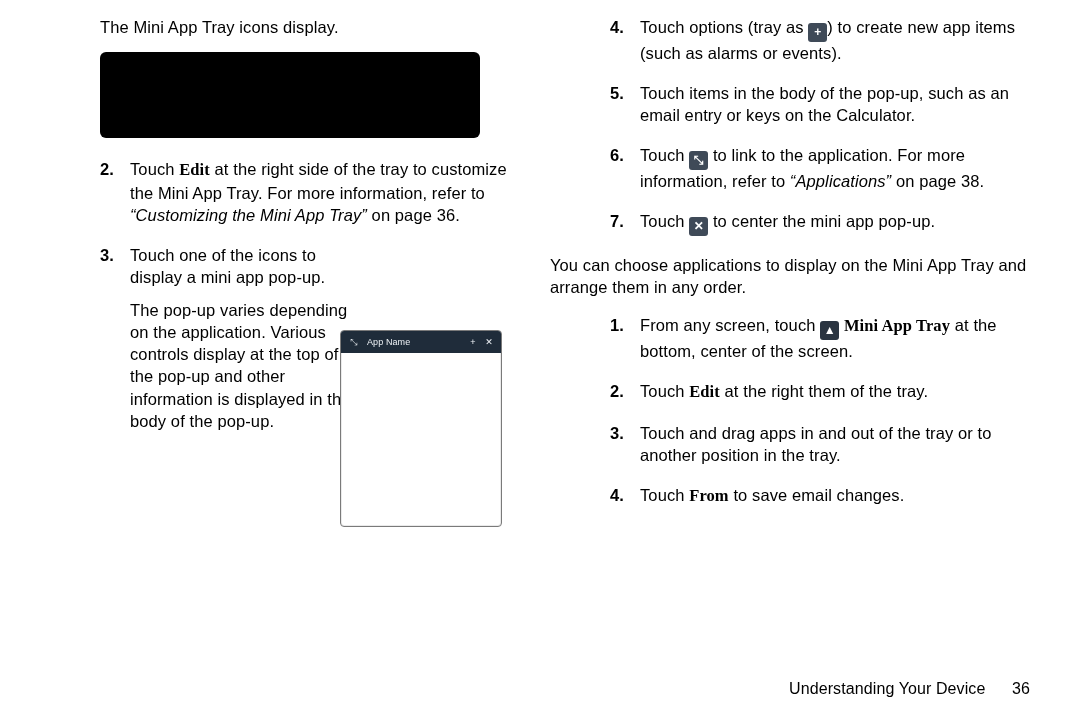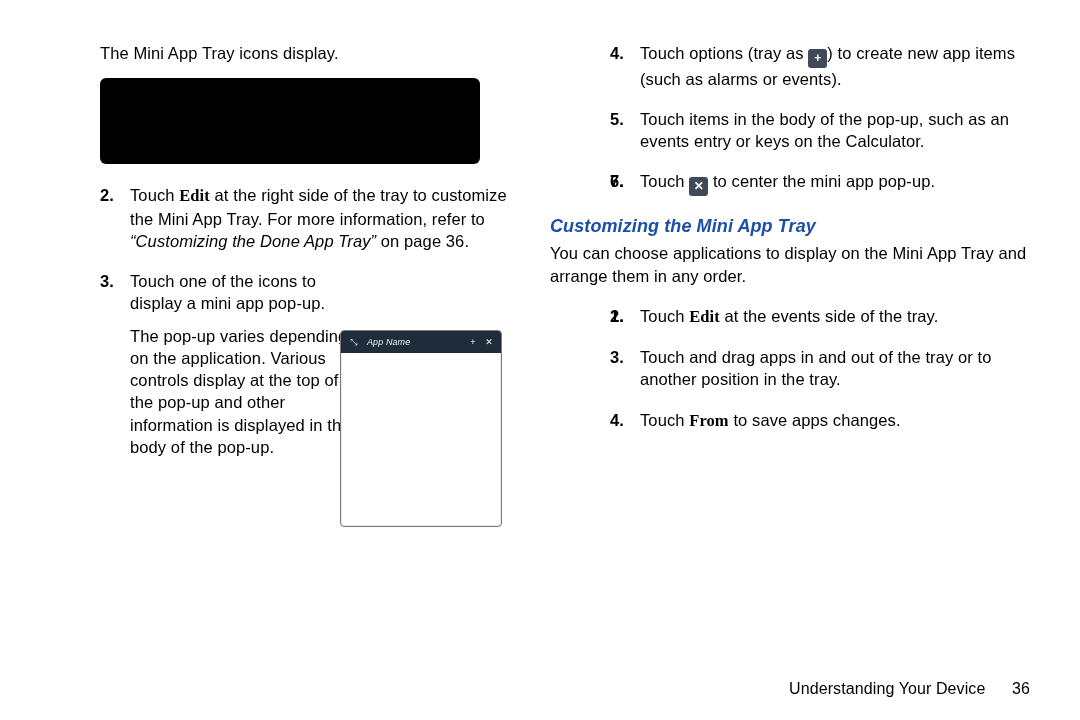--- a/index.html
+++ b/index.html
@@ -10,21 +10,21 @@
     background: #fff;
     font-family: Arial, Helvetica, sans-serif;
     font-size: 16.5px;
     color: #000;
     line-height: 1.35;
     position: relative;
     letter-spacing: 0.1px;
   }
   .page {
     display: flex;
-    padding: 42px 40px 0 40px;
+    padding: 16px 40px 0 40px;
     gap: 30px;
   }
   .col {
     width: 480px;
   }
   .intro {
     margin: 0 0 14px 60px;
   }
   .black-box {
     width: 380px;
@@ -91,21 +91,21 @@
   .popup-header {
     height: 22px;
     background: #1f2c3a;
     color: #eef2f6;
     display: flex;
     align-items: center;
     font-size: 9px;
     padding: 0 4px;
   }
   .popup-header .ph-left { width: 18px; text-align: center; }
-  .popup-header .ph-title { flex: 1; padding-left: 4px; font-style: italic; }
+  .popup-header .ph-title { flex: 1; padding-left: 4px; }
   .popup-header .ph-btn { width: 16px; text-align: center; }
   .footer {
     position: absolute;
     right: 50px;
     bottom: 20px;
     font-size: 16px;
   }
   .footer .pagenum { margin-left: 22px; }
   .step3-wrap { position: relative; }
   .step3-text { width: 230px; }
@@ -116,21 +116,21 @@
 <div class="page">
 
   <div class="col">
     <p class="intro">The Mini App Tray icons display.</p>
     <div class="black-box"></div>
 
     <ol>
       <li>
         <span class="num">2.</span>
         <span>
-          <span>Touch </span><span class="bold">Edit</span><span> at the right side of the tray to customize the Mini App Tray. For more information, refer to </span><span class="italic">“Customizing the Done App Tray”</span><span> on page 36.</span>
+          <span>Touch </span><span class="bold">Edit</span><span> at the right side of the tray to customize the Mini App Tray. For more information, refer to </span><span class="italic">“Customizing the Mini App Tray”</span><span> on page 36.</span>
         </span>
       </li>
       <li class="step3-wrap">
         <span class="num">3.</span>
         <div class="step3-text">
           <div style="margin-bottom:10px;">Touch one of the icons to display a mini app pop-up.</div>
           <div>The pop-up varies depending on the application. Various controls display at the top of the pop-up and other information is displayed in the body of the pop-up.</div>
         </div>
       </li>
     </ol>
@@ -139,54 +139,59 @@
   <div class="col">
     <ol>
       <li>
         <span class="num">4.</span>
         <span>
           <span>Touch options (tray as </span><span class="inline-icon icon-plus">+</span><span>) to create new app items (such as alarms or events).</span>
         </span>
       </li>
       <li>
         <span class="num">5.</span>
-        <span>Touch items in the body of the pop-up, such as an events entry or keys on the Calculator.</span>
+        <span>Touch items in the body of the pop-up, such as an email entry or keys on the Calculator.</span>
       </li>
       <li>
         <span class="num">6.</span>
+        <span>
+          <span>Touch </span><span class="inline-icon icon-diag">⤡</span><span> to link to the application. For more information, refer to </span><span class="italic">“Applications”</span><span> on page 38.</span>
+        </span>
       </li>
       <li>
         <span class="num">7.</span>
         <span>
           <span>Touch </span><span class="inline-icon icon-close">✕</span><span> to center the mini app pop-up.</span>
         </span>
       </li>
     </ol>
 
-    <div class="section-heading">Customizing the Mini App Tray</div>
     <p class="section-body">You can choose applications to display on the Mini App Tray and arrange them in any order.</p>
 
     <ol>
       <li>
         <span class="num">1.</span>
+        <span>
+          <span>From any screen, touch </span><span class="inline-icon icon-up">▲</span> <span class="bold">Mini App Tray</span><span> at the bottom, center of the screen.</span>
+        </span>
       </li>
       <li>
         <span class="num">2.</span>
         <span>
-          <span>Touch </span><span class="bold">Edit</span><span> at the events side of the tray.</span>
+          <span>Touch </span><span class="bold">Edit</span><span> at the right them of the tray.</span>
         </span>
       </li>
       <li>
         <span class="num">3.</span>
         <span>Touch and drag apps in and out of the tray or to another position in the tray.</span>
       </li>
       <li>
         <span class="num">4.</span>
         <span>
-          <span>Touch </span><span class="bold">From</span><span> to save apps changes.</span>
+          <span>Touch </span><span class="bold">From</span><span> to save email changes.</span>
         </span>
       </li>
     </ol>
   </div>
 </div>
 
 <div class="popup-figure">
   <div class="popup-header">
     <div class="ph-left">⤡</div>
     <div class="ph-title">App Name</div>

